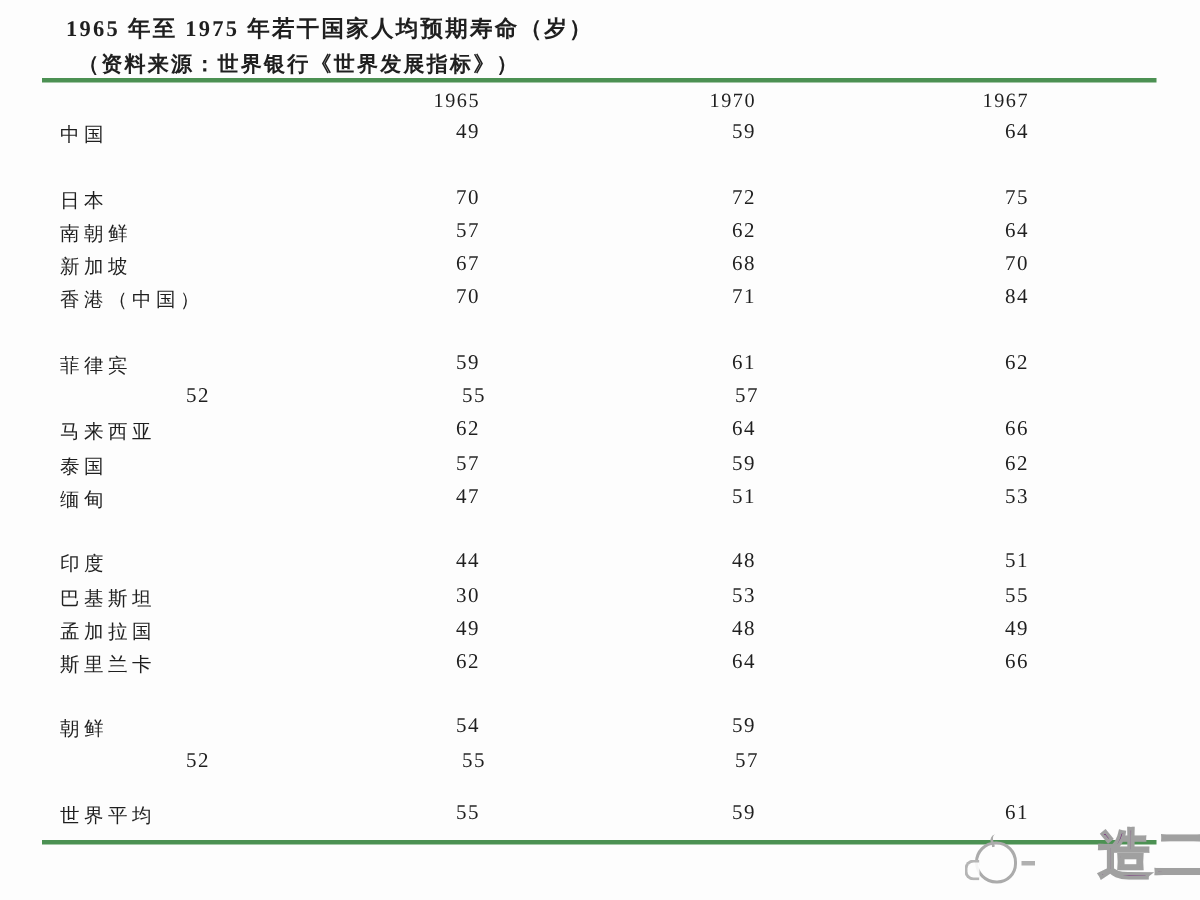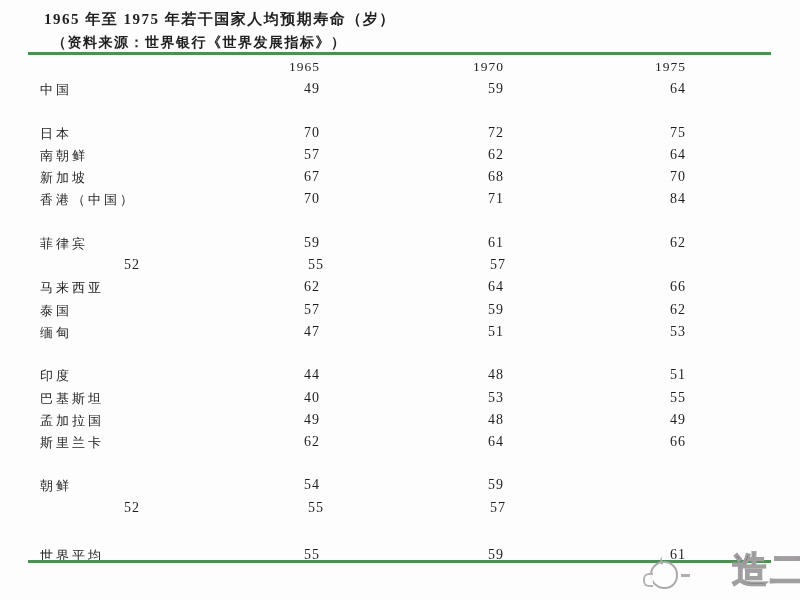--- a/index.html
+++ b/index.html
@@ -48,21 +48,21 @@
     left: 40px;
     top: 59px;
     width: 650px;
   }
   .row {
     display: flex;
     align-items: flex-start;
     height: 22.3px;
   }
   .row.gap { margin-top: 21px; }
-  .row.gap-lg { margin-top: 25px; }
+  .row.gap-lg { margin-top: 13px; }
   .cell { display: block; }
   .cell.label {
     width: 180px;
     font-size: 13px;
     letter-spacing: 3px;
     white-space: nowrap;
   }
   .cell.num {
     font-size: 14px;
     text-align: right;
@@ -138,21 +138,21 @@
   <div class="doc-title">1965 年至 1975 年若干国家人均预期寿命（岁）</div>
   <div class="doc-subtitle">（资料来源：世界银行《世界发展指标》）</div>
 
   <div class="rule rule-top"></div>
 
   <div class="data-table">
     <div class="row header-row">
       <span class="cell label"></span>
       <span class="cell num c1">1965</span>
       <span class="cell num c2">1970</span>
-      <span class="cell num c3">1975</span>
+      <span class="cell num c3">1967</span>
     </div>
     <div>
   <div class="row">
     <span class="cell label">中国</span>
     <span class="cell num c1">49</span>
     <span class="cell num c2">59</span>
     <span class="cell num c3">64</span>
   </div>
 
   <div class="row gap">
@@ -219,21 +219,21 @@
 
   <div class="row gap">
     <span class="cell label">印度</span>
     <span class="cell num c1">44</span>
     <span class="cell num c2">48</span>
     <span class="cell num c3">51</span>
   </div>
 
   <div class="row">
     <span class="cell label">巴基斯坦</span>
-    <span class="cell num c1">40</span>
+    <span class="cell num c1">30</span>
     <span class="cell num c2">53</span>
     <span class="cell num c3">55</span>
   </div>
 
   <div class="row">
     <span class="cell label">孟加拉国</span>
     <span class="cell num c1">49</span>
     <span class="cell num c2">48</span>
     <span class="cell num c3">49</span>
   </div>

